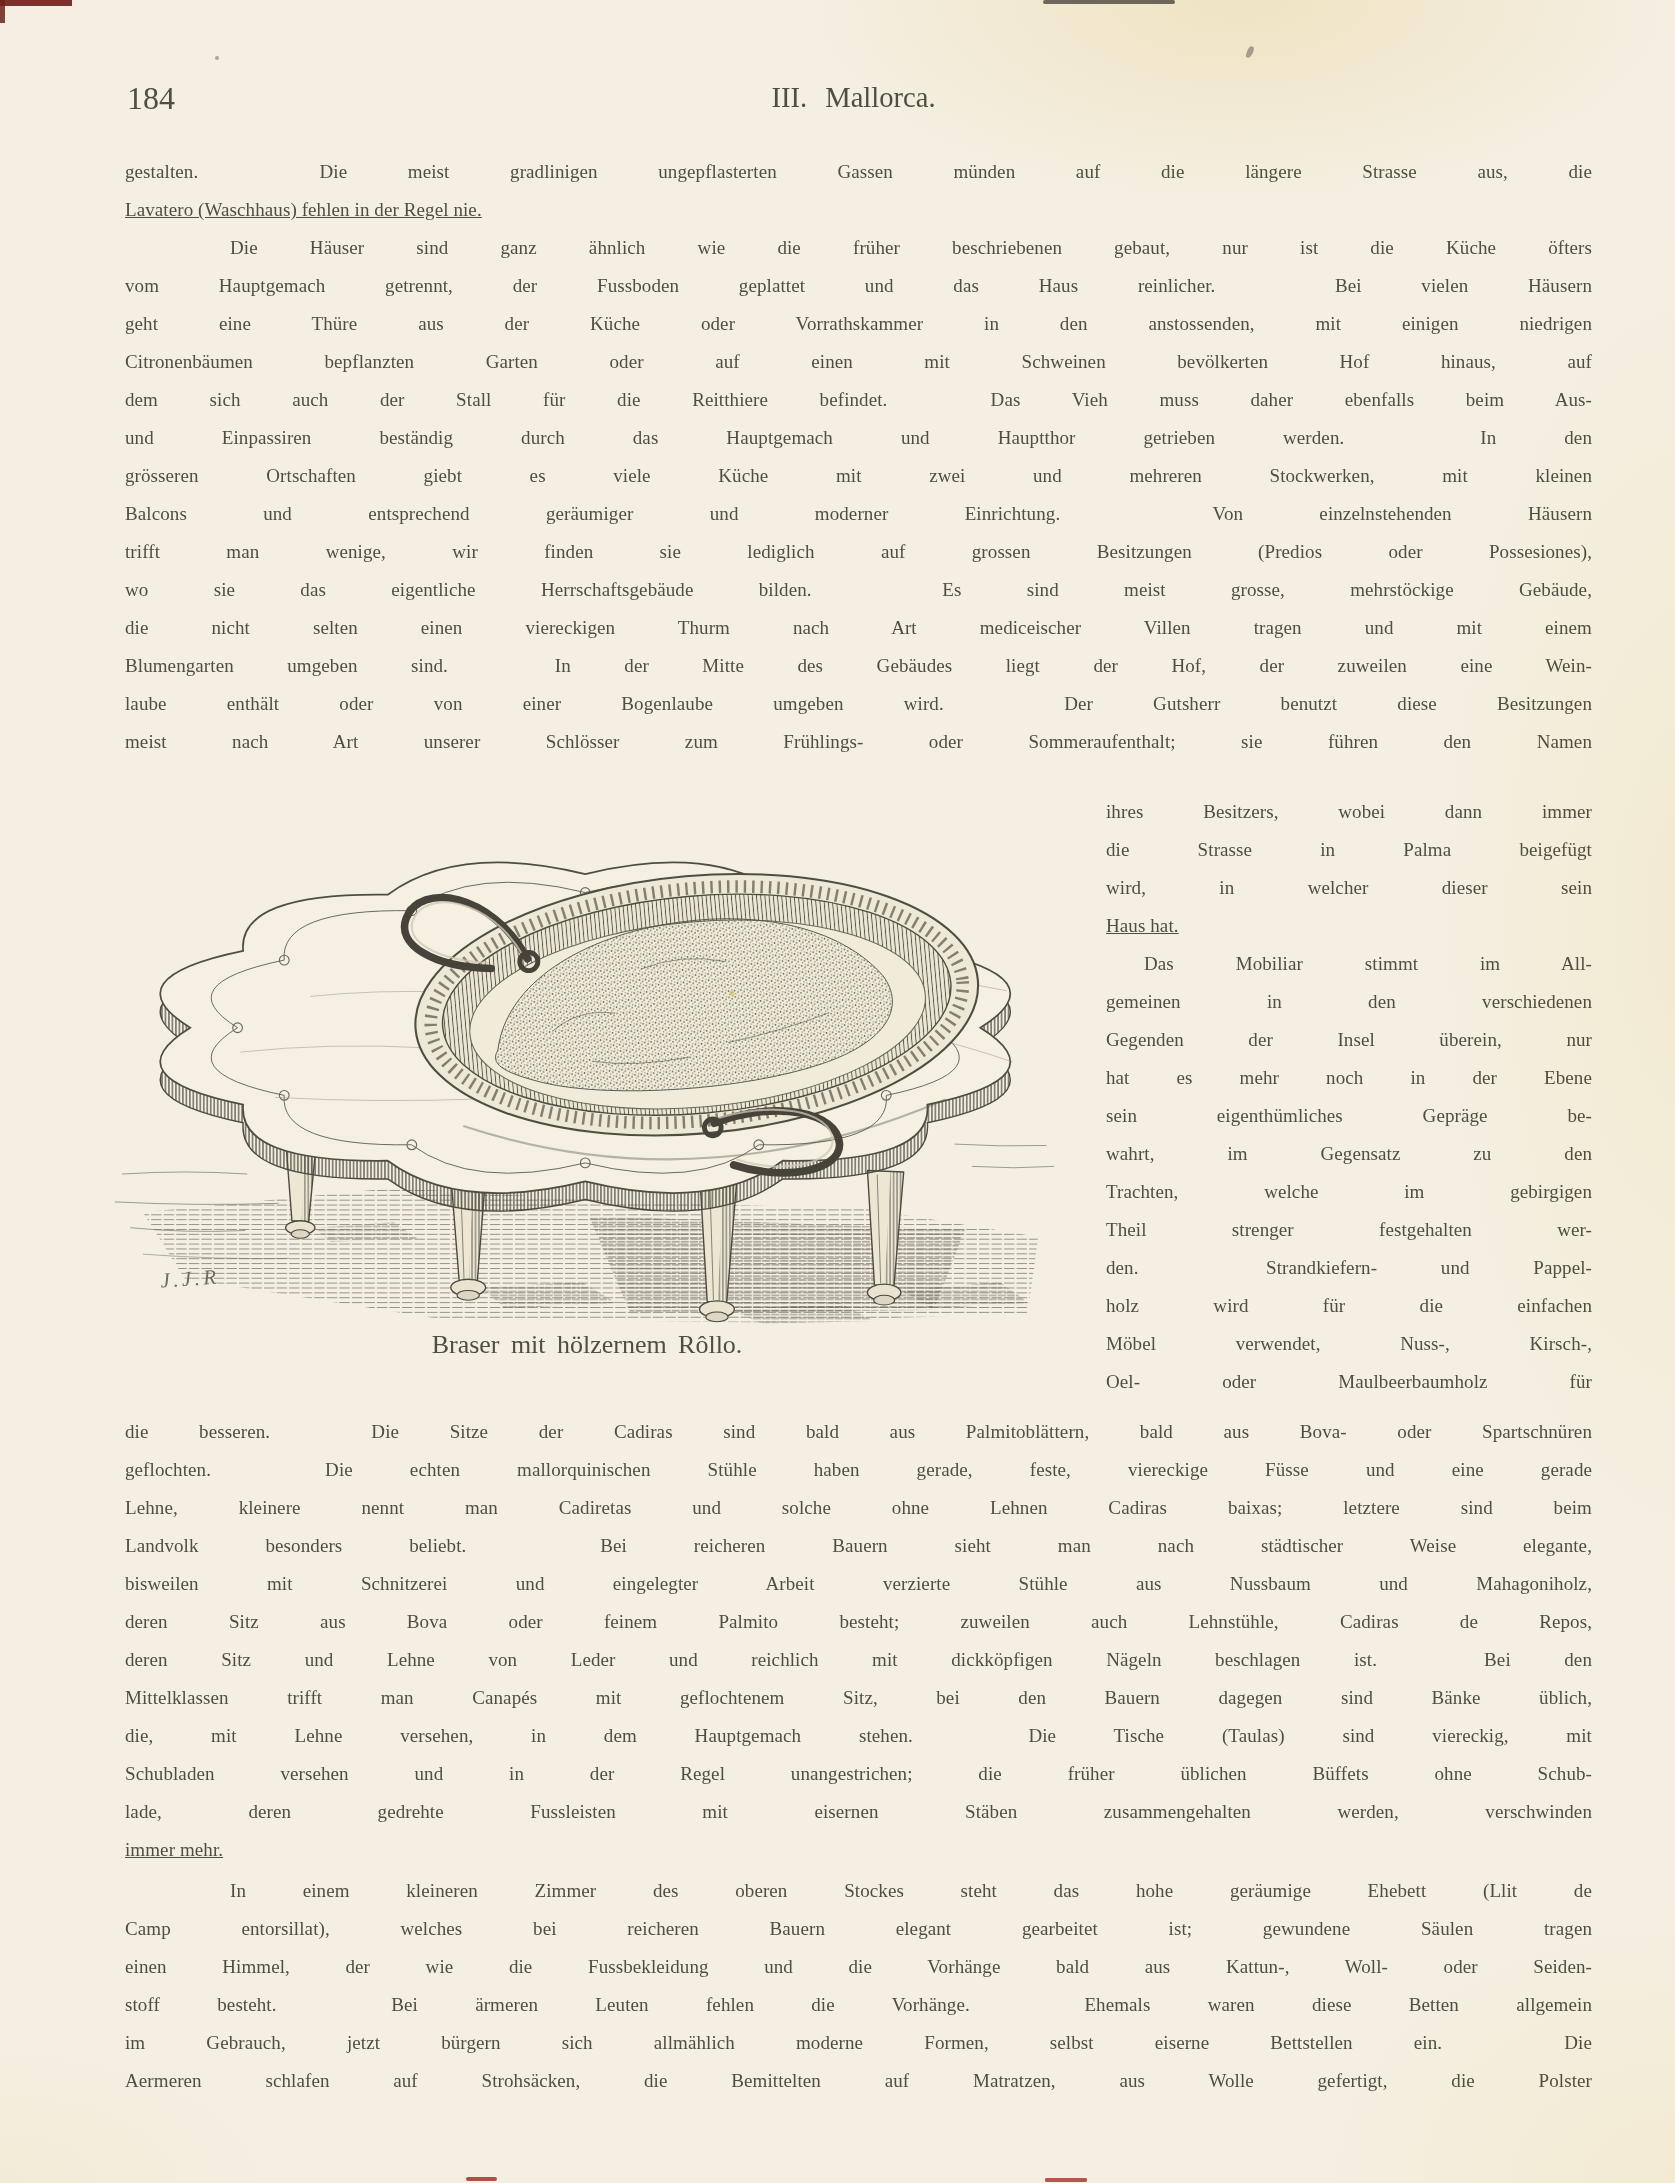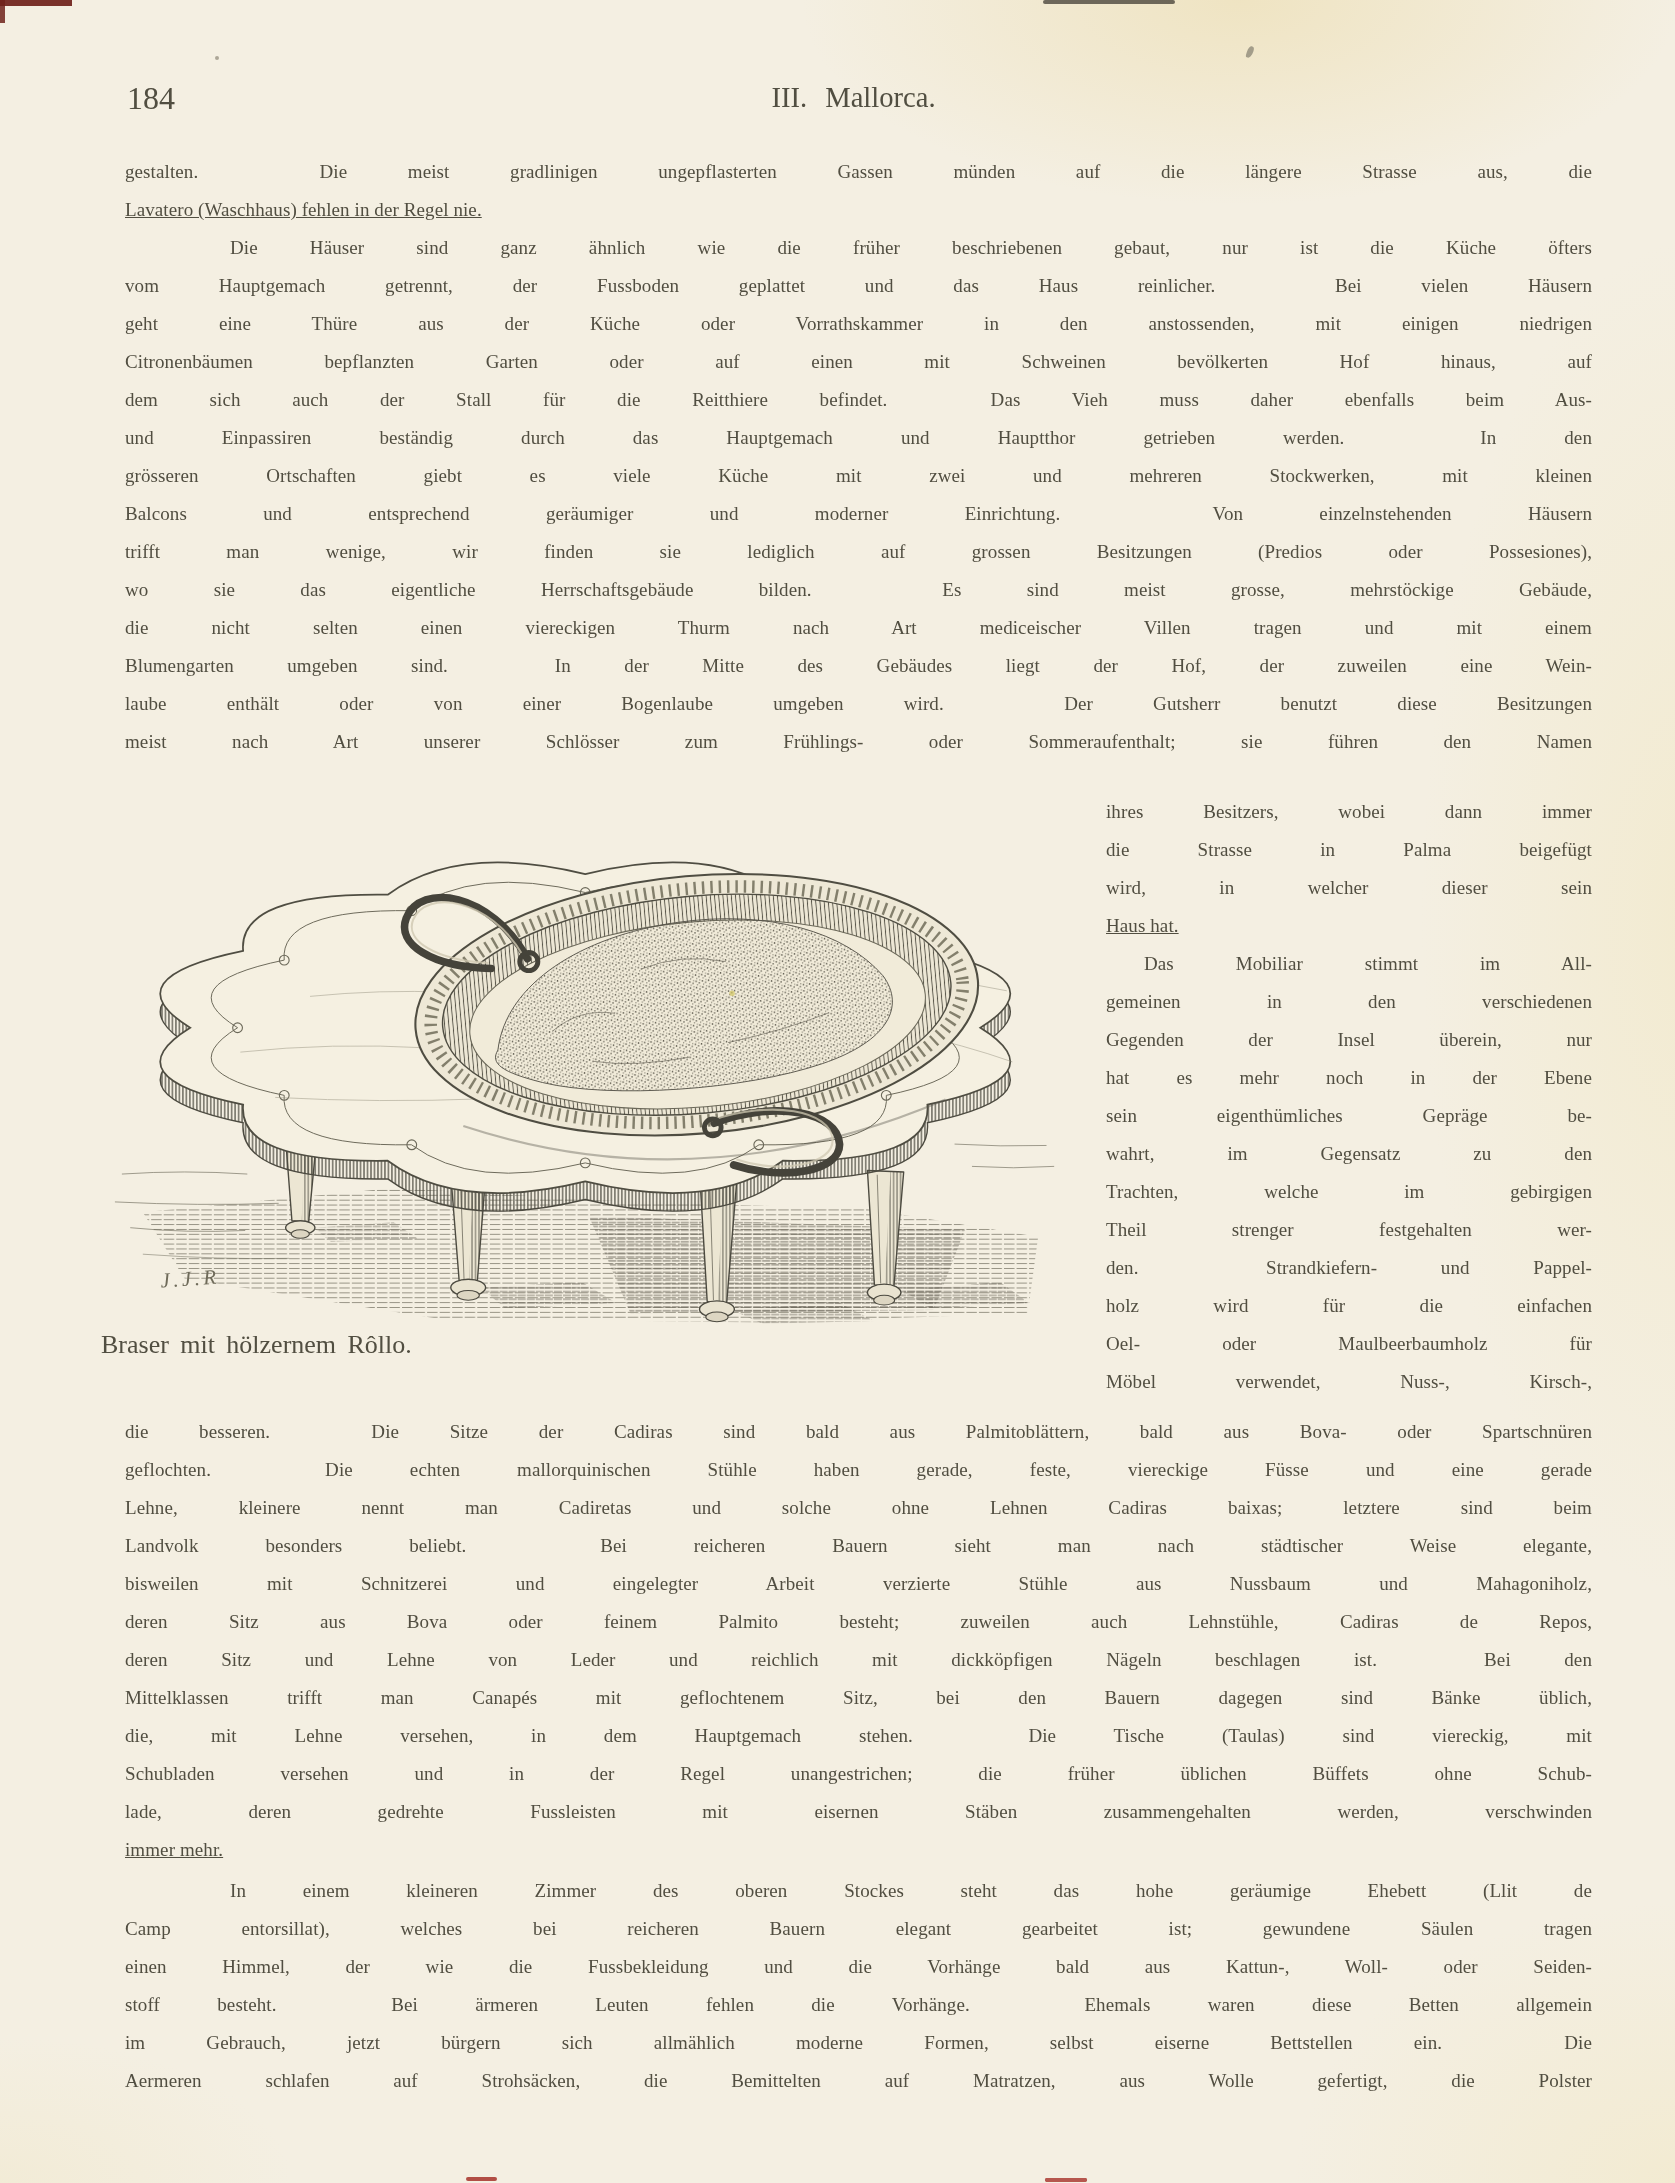--- a/index.html
+++ b/index.html
@@ -15,21 +15,21 @@
     color:var(--ink,#514e41);
   }
   .t{position:absolute;font-size:19px;line-height:38px;letter-spacing:.005em;}
   .tline{text-align:justify;text-align-last:justify;white-space:normal;}
   .tline.ragged{text-align-last:left;text-decoration:underline;}
   .tline.ind{text-indent:105px;}
   .col .tline.ind{text-indent:38px;}
   .pageno{position:absolute;left:127px;top:79px;font-size:32px;line-height:38px;}
   .runhead{position:absolute;left:0;top:79px;width:1707px;text-align:center;font-size:28.6px;line-height:38px;word-spacing:11px;}
   .figure-wrap{position:absolute;left:101px;top:822px;width:972px;height:509px;}
-  .caption{position:absolute;left:101px;top:1328px;width:972px;text-align:left;font-size:26px;line-height:33px;word-spacing:4.9px;}
+  .caption{position:absolute;left:101px;top:1328px;width:972px;text-align:center;font-size:26px;line-height:33px;word-spacing:4.9px;}
   
   .art{position:absolute;}
   .art-red-top{left:0;top:0;width:72px;height:6.3px;background:var(--red,#6f221b);opacity:.92;}
   .art-red-top2{left:0;top:0;width:4.9px;height:23px;background:var(--red,#6f221b);opacity:.85;}
   .art-dark-top{left:1043px;top:0;width:132px;height:4.2px;background:var(--dark,#35302a);opacity:.7;border-radius:2.1px;}
   .art-comma{left:1247px;top:46px;width:5.6px;height:12px;background:#8a8474;border-radius:60% 40% 70% 30%;transform:rotate(18deg);opacity:.75;}
   .art-dot{left:215px;top:56px;width:4.2px;height:4.2px;border-radius:50%;background:#9a9484;opacity:.8;}
   .art-bred1{left:466px;top:2177px;width:31px;height:4.2px;background:#a63129;border-radius:2.1px;opacity:.85;}
   .art-bred2{left:1045px;top:2178px;width:42px;height:3.5px;background:#a63129;border-radius:1.4px;opacity:.8;}
 </style>
@@ -68,22 +68,22 @@
       <div class="tline ind">Das Mobiliar stimmt im All-</div>
       <div class="tline">gemeinen in den verschiedenen</div>
       <div class="tline">Gegenden der Insel überein, nur</div>
       <div class="tline">hat es mehr noch in der Ebene</div>
       <div class="tline">sein eigenthümliches Gepräge be-</div>
       <div class="tline">wahrt, im Gegensatz zu den</div>
       <div class="tline">Trachten, welche im gebirgigen</div>
       <div class="tline">Theil strenger festgehalten wer-</div>
       <div class="tline">den.&nbsp; Strandkiefern- und Pappel-</div>
       <div class="tline">holz wird für die einfachen</div>
+      <div class="tline">Möbel verwendet, Nuss-, Kirsch-,</div>
       <div class="tline">Oel- oder Maulbeerbaumholz für</div>
-      <div class="tline">Möbel verwendet, Nuss-, Kirsch-,</div>
     </div>
 
   <div class="figure-wrap">
     <svg width="972" height="509" viewBox="0 0 1395 730">
       <defs>
         <pattern id="vh" width="6" height="12" patternUnits="userSpaceOnUse">
             <path d="M3 0 V12" stroke="#5a574b" stroke-width="1.4"></path>
           </pattern>
         <pattern id="vh2" width="5" height="12" patternUnits="userSpaceOnUse">
             <path d="M2.5 0 V12" stroke="#4c4a40" stroke-width="1.7"></path>

